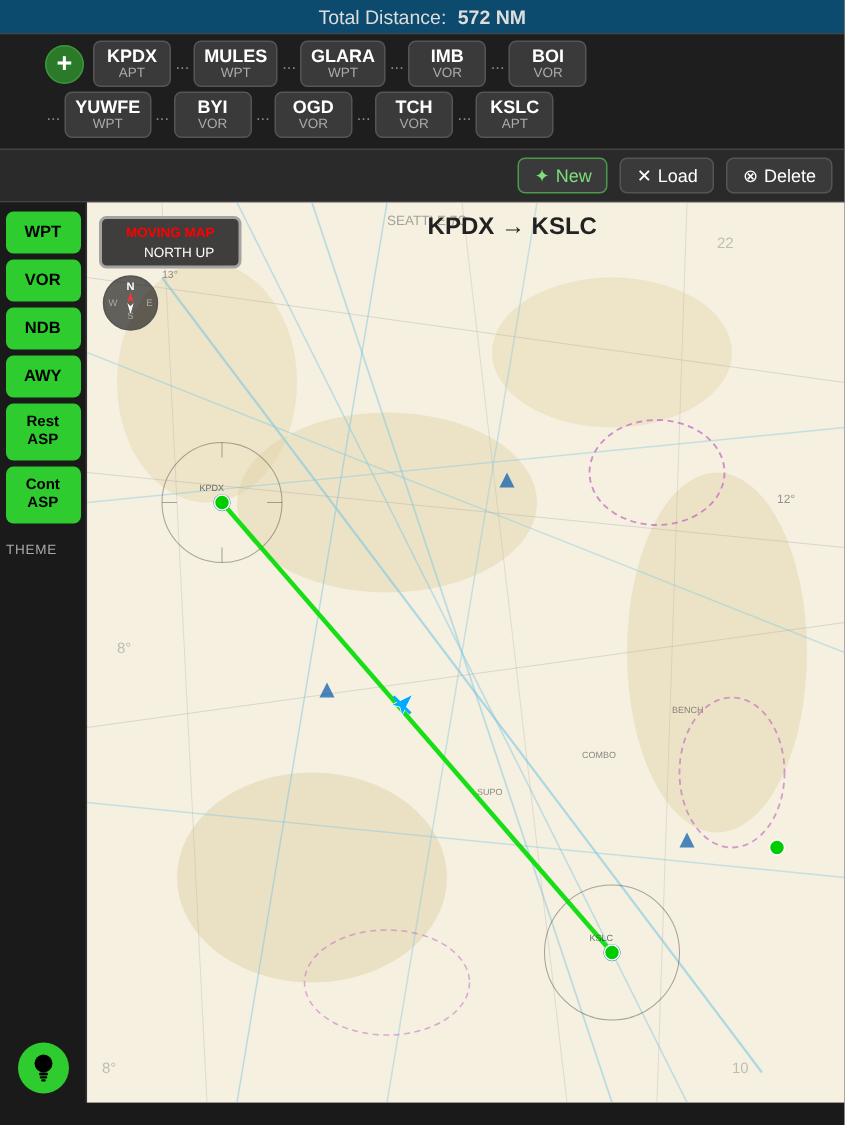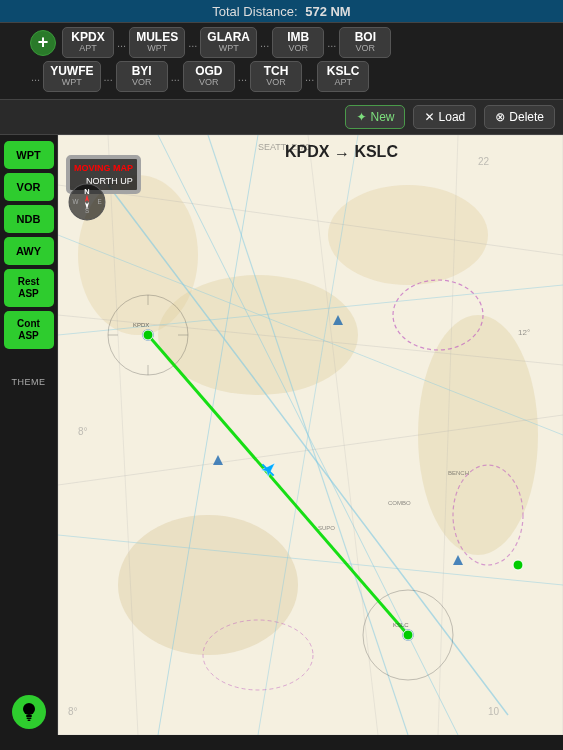--- a/index.html
+++ b/index.html
@@ -154,24 +154,24 @@
       font-size: 9px;
       color: #aaa;
       text-align: center;
       margin-top: 4px;
       letter-spacing: 0.5px;
     }
 
     .side-section {
       display: flex;
       flex-direction: column;
-      align-items: center;
+      align-items: flex-start;
       width: 100%;
       gap: 2px;
-      margin-top: 20px;
+      margin-top: 4px;
     }
 
     .side-bulb {
       background: #2ecc2e;
       border-radius: 50%;
       width: 34px;
       height: 34px;
       display: flex;
       align-items: center;
       justify-content: center;
@@ -183,26 +183,26 @@
     #map-area {
       flex: 1;
       position: relative;
       overflow: hidden;
       background: #f5f0e0;
     }
 
     
     .map-badge {
       position: absolute;
-      top: 20px;
+      top: 9px;
       left: 8px;
       background: rgba(30,30,30,0.85);
-      border: 4px solid #a3a3a3;
+      border: 2px solid #a3a3a3;
       border-radius: 5px;
-      padding: 3px 4px;
+      padding: 3px 16px;
       font-size: 10px;
       color: #fff;
       line-height: 1.4;
     }
 
     .map-title {
       position: absolute;
       top: 8px;
       left: 50%;
       transform: translateX(-50%);

